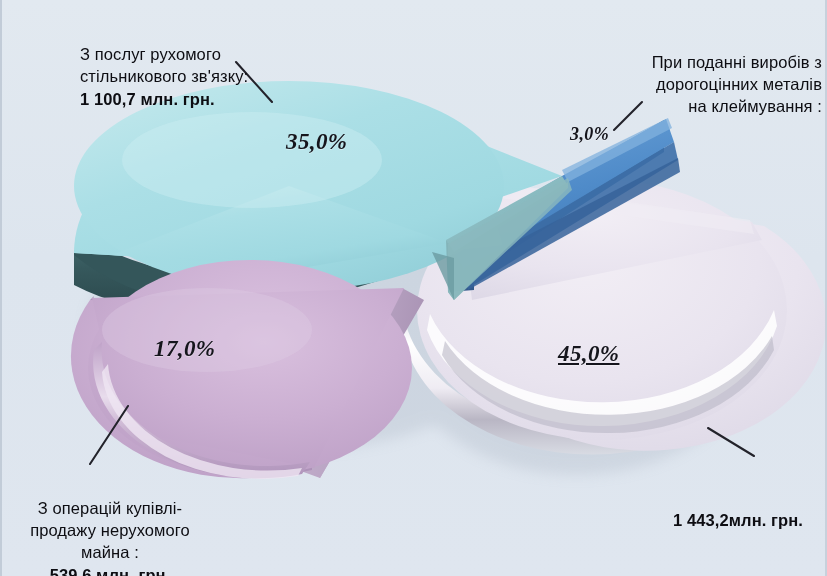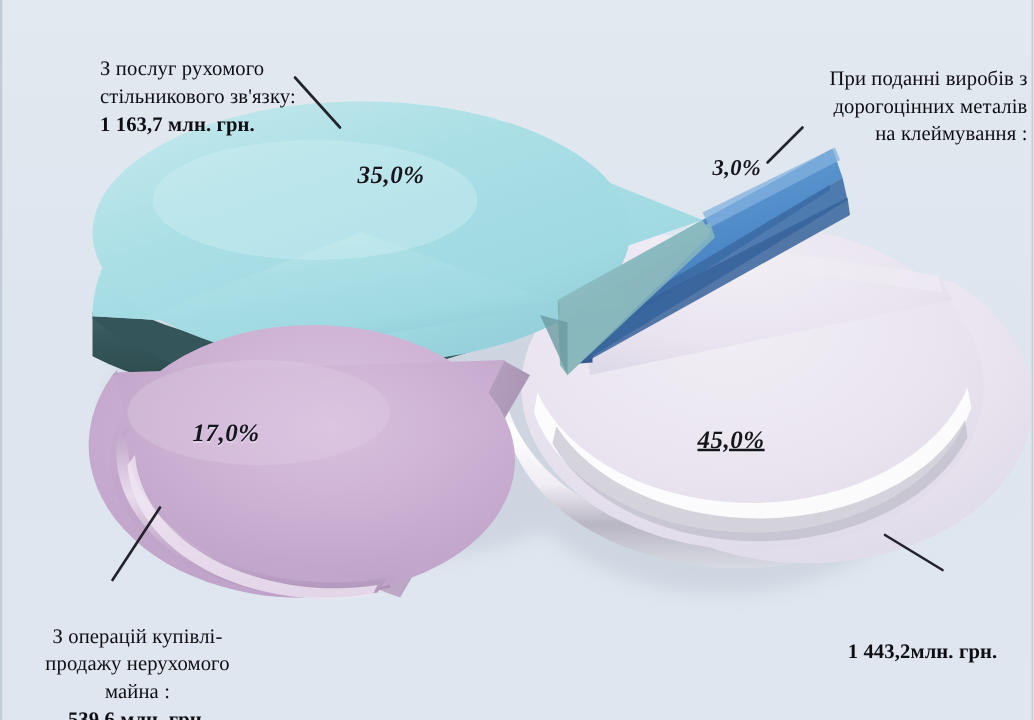--- a/index.html
+++ b/index.html
@@ -24,21 +24,21 @@
     left: 0;
     top: 0;
     width: 827px;
     height: 576px;
   }
 
   
   .callout {
     position: absolute;
     color: #0d0d12;
-    font-family: Liberation Serif, serif;
+    font-family: Liberation Sans, sans-serif;
     font-size: 16.5px;
     line-height: 1.33;
     letter-spacing: 0.1px;
     white-space: pre-line;
     pointer-events: auto;
   }
   .callout .cat {
     font-weight: normal;
   }
   .callout .val {
@@ -51,21 +51,21 @@
   #callout-metals   { left: 620px; top: 30px;  text-align: right; width: 200px; }
   #callout-realty   { left: 2px;   top: 476px; text-align: center; width: 212px; }
   #callout-cars     { left: 648px; top: 487px; text-align: center; width: 176px; }
 
   
   .pct {
     position: absolute;
     font-family: "Liberation Serif", "DejaVu Serif", serif;
     font-style: italic;
     font-weight: bold;
-    font-size: 20px;
+    font-size: 23px;
     color: #15151c;
     letter-spacing: 0.4px;
     text-shadow: 0 1px 0 rgba(255,255,255,0.35);
   }
   #pct-mobile { left: 284px; top: 129px; }
   #pct-metals { left: 568px; top: 124px; font-size: 18px; }
   #pct-realty { left: 152px; top: 336px; }
   #pct-cars   { left: 556px; top: 341px; text-decoration: underline; }
 </style>
 </head>
@@ -268,21 +268,21 @@
       <line x1="234" y1="62" x2="270" y2="102" stroke="#23232b" stroke-width="2.1"></line>
       <line x1="640" y1="102" x2="612" y2="130" stroke="#23232b" stroke-width="2.1"></line>
       <line x1="126" y1="406" x2="88" y2="464" stroke="#23232b" stroke-width="2.1"></line>
       <line x1="706" y1="428" x2="752" y2="456" stroke="#23232b" stroke-width="2.1"></line>
     </g>
   </svg>
 
   <div class="callout" id="callout-mobile">
     <span class="cat">З послуг рухомого
 стільникового зв'язку:</span>
-    <span class="val">1 163,7 млн. грн.</span>
+    <span class="val">1 100,7 млн. грн.</span>
   </div>
 
   <div class="callout" id="callout-metals">
     <span class="cat">При поданні виробів з
 дорогоцінних металів
 на клеймування :</span>
   </div>
 
   <div class="callout" id="callout-realty">
     <span class="cat">З операцій купівлі-

